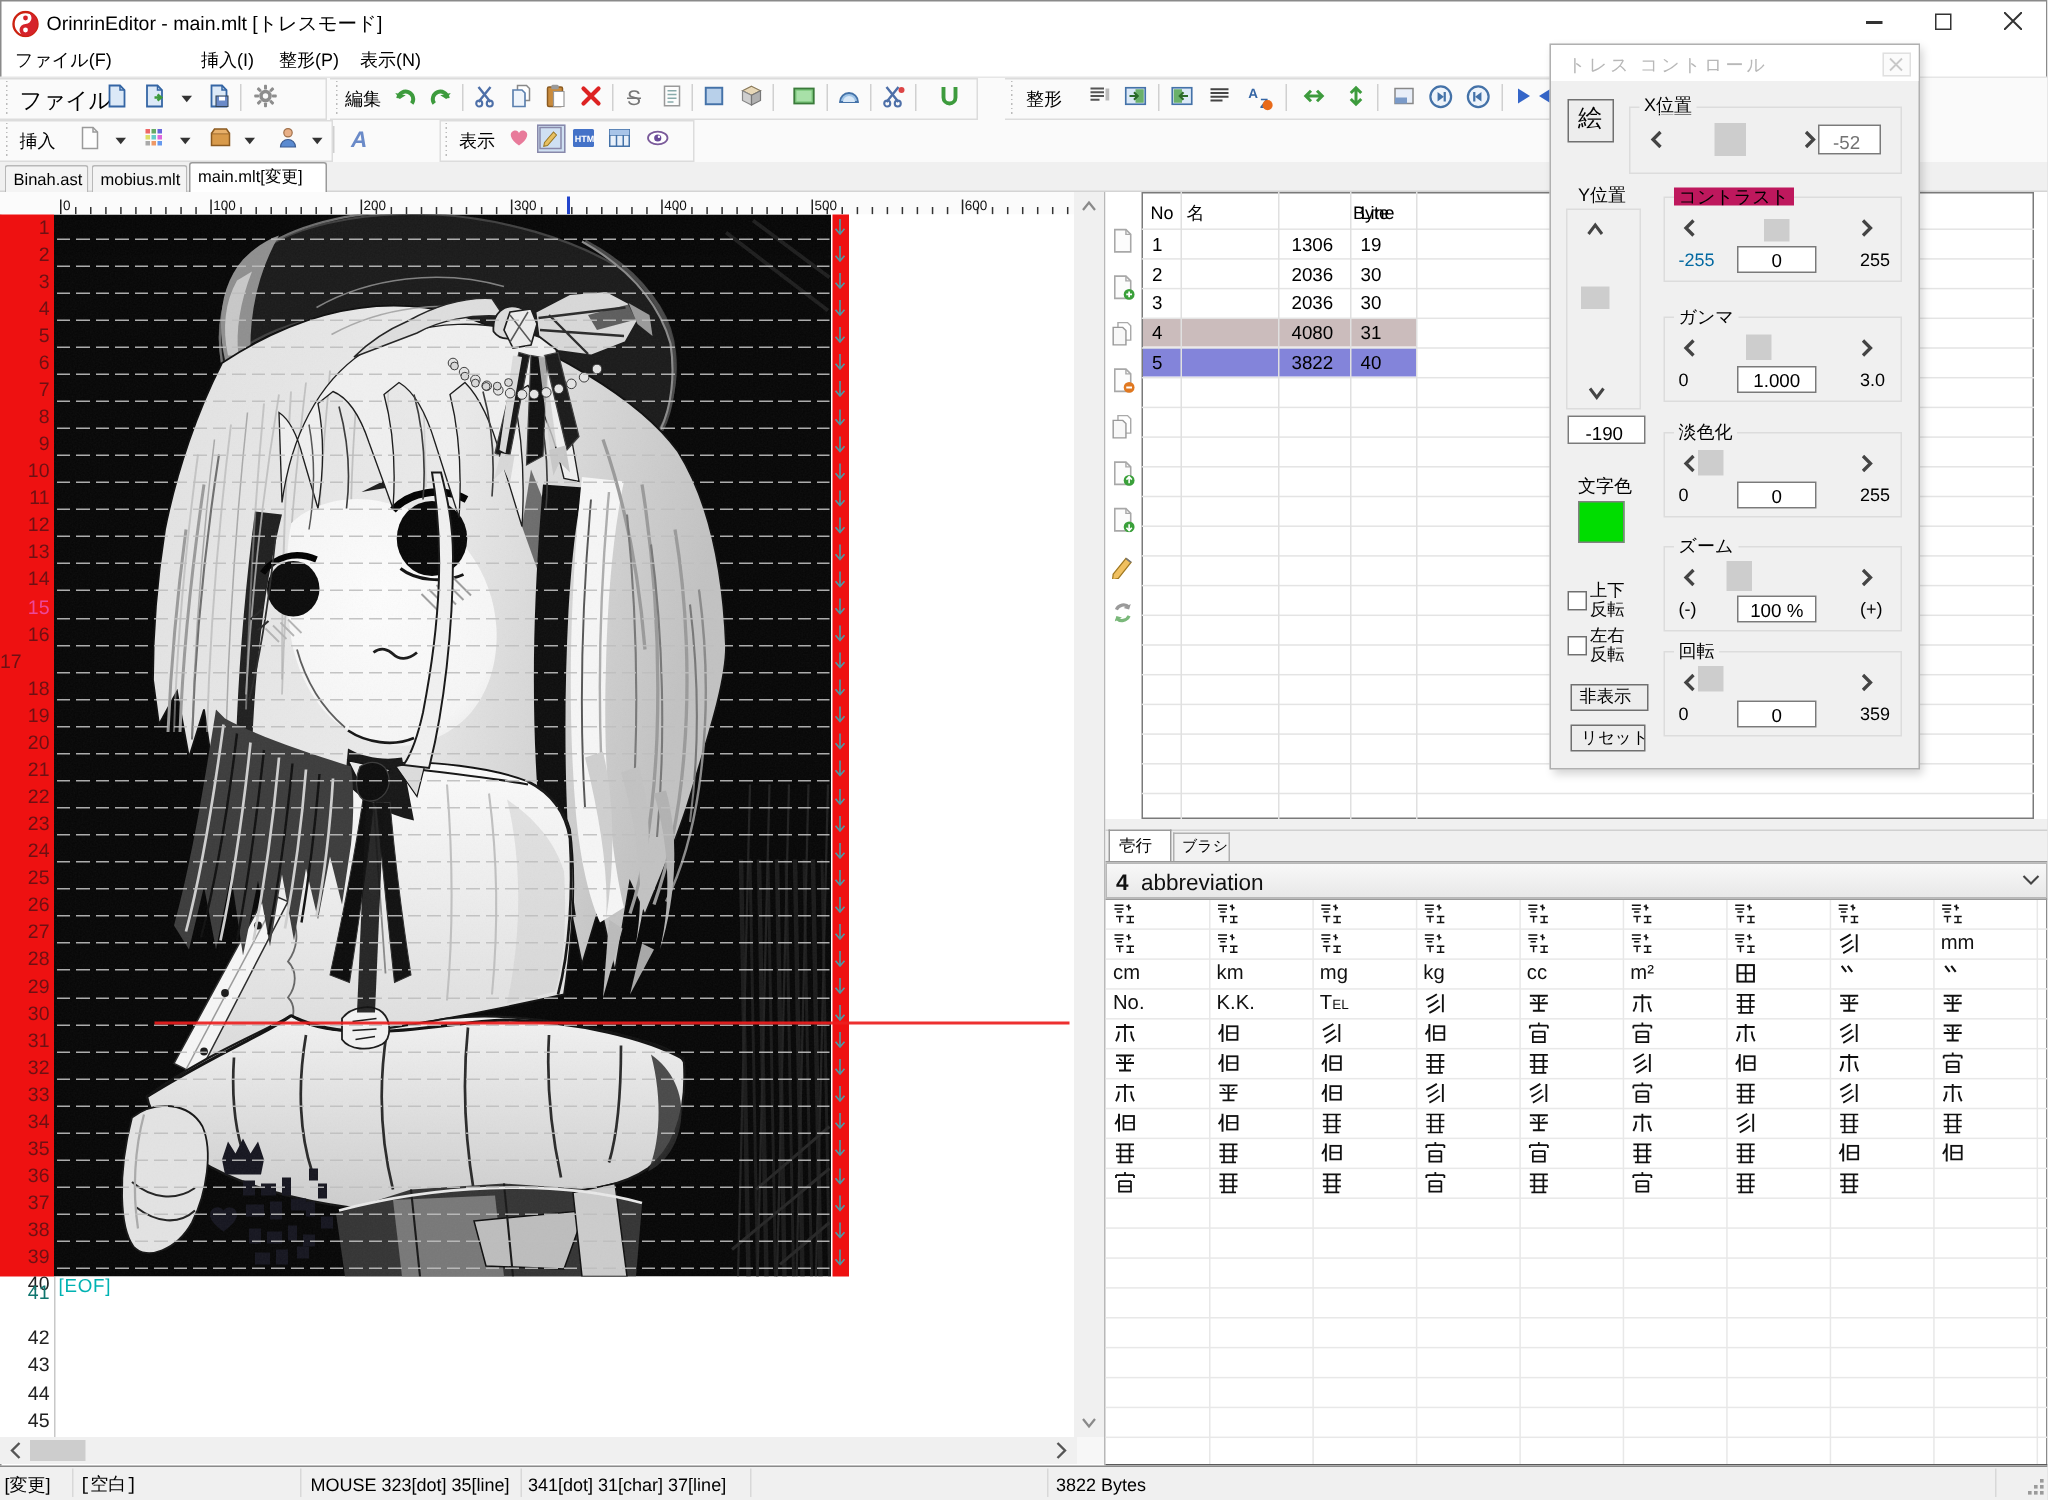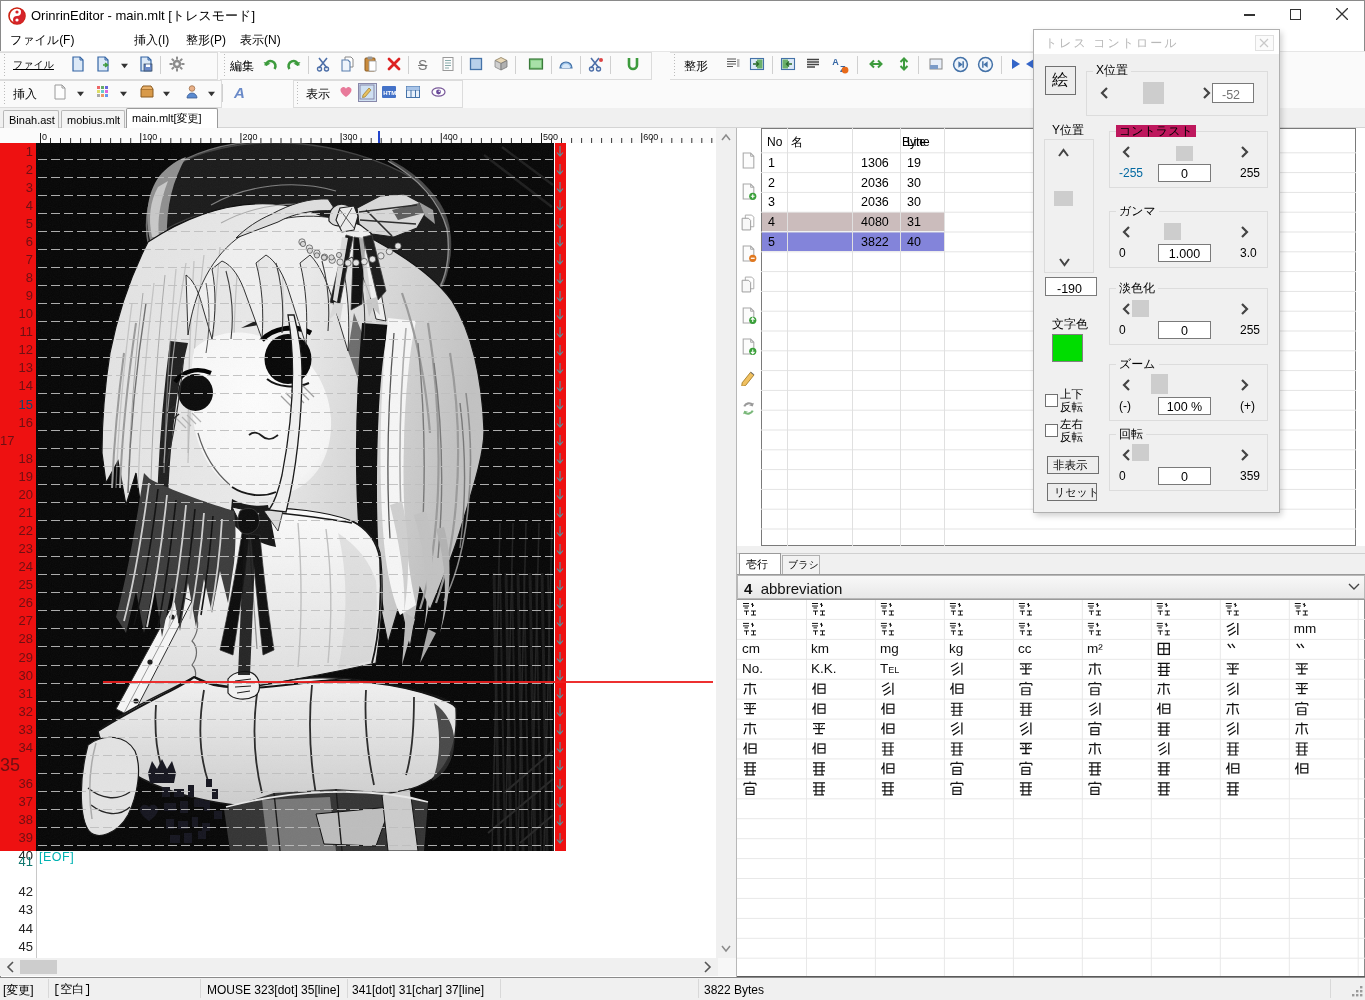--- a/index.html
+++ b/index.html
@@ -31,21 +31,21 @@
 <div class="abs" style="left:0px;top:52px;width:218px;height:28px;border:1px solid #dcdcdc;border-left:none"></div>
 <div class="abs" style="left:220px;top:52px;width:432px;height:28px;border:1px solid #dcdcdc;border-left:none"></div>
 <div class="abs" style="left:670px;top:52px;width:560px;height:28px;border:1px solid #dcdcdc;border-left:none"></div>
 <div class="abs" style="left:0px;top:80px;width:222px;height:28px;border:1px solid #dcdcdc;border-left:none"></div>
 <div class="abs" style="left:293px;top:80px;width:170px;height:28px;border:1px solid #dcdcdc"></div>
 <div class="abs" style="left:4px;top:54px;width:3px;height:24px;background-image:repeating-linear-gradient(#bbb 0 1px,transparent 1px 3px);background-size:1px 100%;background-repeat:repeat-y"></div>
 <div class="abs" style="left:224px;top:54px;width:3px;height:24px;background-image:repeating-linear-gradient(#bbb 0 1px,transparent 1px 3px);background-size:1px 100%;background-repeat:repeat-y"></div>
 <div class="abs" style="left:674px;top:54px;width:3px;height:24px;background-image:repeating-linear-gradient(#bbb 0 1px,transparent 1px 3px);background-size:1px 100%;background-repeat:repeat-y"></div>
 <div class="abs" style="left:4px;top:82px;width:3px;height:24px;background-image:repeating-linear-gradient(#bbb 0 1px,transparent 1px 3px);background-size:1px 100%;background-repeat:repeat-y"></div>
 <div class="abs" style="left:297px;top:82px;width:3px;height:24px;background-image:repeating-linear-gradient(#bbb 0 1px,transparent 1px 3px);background-size:1px 100%;background-repeat:repeat-y"></div>
-<div class="abs" style="left:13px;top:60px;font-size:10px;line-height:1;color:#000;white-space:nowrap;text-decoration:underline;">ファイル</div>
+<div class="abs" style="left:13px;top:60px;font-size:15px;line-height:1;color:#000;white-space:nowrap;">ファイル</div>
 <svg class="abs" style="left:70px;top:56px" width="16" height="16" viewBox="0 0 16 16">
     <path d="M3,1 h7 l3,3 v11 h-10 Z" fill="#dce9f7" stroke="#3465a4" stroke-width="1.2"></path>
     <path d="M10,1 v3 h3" fill="none" stroke="#3465a4" stroke-width="1"></path>
   </svg>
 <svg class="abs" style="left:95px;top:56px" width="16" height="16" viewBox="0 0 16 16">
     <path d="M3,1 h7 l3,3 v11 h-10 Z" fill="#dce9f7" stroke="#3465a4" stroke-width="1.2"></path>
     <path d="M10,1 v3 h3" fill="none" stroke="#3465a4" stroke-width="1"></path>
     <path d="M8,9 h4 M10,7 l2.5,2 -2.5,2" stroke="#3d9b3d" stroke-width="1.6" fill="none"></path>
   </svg>
 <svg class="abs" style="left:120px;top:62px" width="9" height="7" viewBox="0 0 10 8">
@@ -343,41 +343,41 @@
 <div class="abs" style="left:0;top:216.8px;width:33px;text-align:right;font-size:13px;line-height:13px;color:#6f1013;font-family:'Liberation Sans'">5</div>
 <div class="abs" style="left:0;top:234.8px;width:33px;text-align:right;font-size:13px;line-height:13px;color:#6f1013;font-family:'Liberation Sans'">6</div>
 <div class="abs" style="left:0;top:252.9px;width:33px;text-align:right;font-size:13px;line-height:13px;color:#6f1013;font-family:'Liberation Sans'">7</div>
 <div class="abs" style="left:0;top:271.0px;width:33px;text-align:right;font-size:13px;line-height:13px;color:#6f1013;font-family:'Liberation Sans'">8</div>
 <div class="abs" style="left:0;top:289.1px;width:33px;text-align:right;font-size:13px;line-height:13px;color:#6f1013;font-family:'Liberation Sans'">9</div>
 <div class="abs" style="left:0;top:307.1px;width:33px;text-align:right;font-size:13px;line-height:13px;color:#6f1013;font-family:'Liberation Sans'">10</div>
 <div class="abs" style="left:0;top:325.2px;width:33px;text-align:right;font-size:13px;line-height:13px;color:#6f1013;font-family:'Liberation Sans'">11</div>
 <div class="abs" style="left:0;top:343.3px;width:33px;text-align:right;font-size:13px;line-height:13px;color:#6f1013;font-family:'Liberation Sans'">12</div>
 <div class="abs" style="left:0;top:361.3px;width:33px;text-align:right;font-size:13px;line-height:13px;color:#6f1013;font-family:'Liberation Sans'">13</div>
 <div class="abs" style="left:0;top:379.4px;width:33px;text-align:right;font-size:13px;line-height:13px;color:#6f1013;font-family:'Liberation Sans'">14</div>
-<div class="abs" style="left:0;top:397.5px;width:33px;text-align:right;font-size:13px;line-height:13px;color:#0c4a6e;font-family:'Liberation Sans'">15</div>
+<div class="abs" style="left:0;top:397.5px;width:33px;text-align:right;font-size:13px;line-height:13px;color:#ec4899;font-family:'Liberation Sans'">15</div>
 <div class="abs" style="left:0;top:415.6px;width:33px;text-align:right;font-size:13px;line-height:13px;color:#6f1013;font-family:'Liberation Sans'">16</div>
 <div class="abs" style="left:0;top:433.6px;width:33px;font-size:13px;line-height:13px;color:#6f1013;font-family:'Liberation Sans'">17</div>
 <div class="abs" style="left:0;top:451.7px;width:33px;text-align:right;font-size:13px;line-height:13px;color:#6f1013;font-family:'Liberation Sans'">18</div>
 <div class="abs" style="left:0;top:469.8px;width:33px;text-align:right;font-size:13px;line-height:13px;color:#6f1013;font-family:'Liberation Sans'">19</div>
 <div class="abs" style="left:0;top:487.8px;width:33px;text-align:right;font-size:13px;line-height:13px;color:#6f1013;font-family:'Liberation Sans'">20</div>
 <div class="abs" style="left:0;top:505.9px;width:33px;text-align:right;font-size:13px;line-height:13px;color:#6f1013;font-family:'Liberation Sans'">21</div>
 <div class="abs" style="left:0;top:524.0px;width:33px;text-align:right;font-size:13px;line-height:13px;color:#6f1013;font-family:'Liberation Sans'">22</div>
 <div class="abs" style="left:0;top:542.0px;width:33px;text-align:right;font-size:13px;line-height:13px;color:#6f1013;font-family:'Liberation Sans'">23</div>
 <div class="abs" style="left:0;top:560.1px;width:33px;text-align:right;font-size:13px;line-height:13px;color:#6f1013;font-family:'Liberation Sans'">24</div>
 <div class="abs" style="left:0;top:578.2px;width:33px;text-align:right;font-size:13px;line-height:13px;color:#6f1013;font-family:'Liberation Sans'">25</div>
 <div class="abs" style="left:0;top:596.2px;width:33px;text-align:right;font-size:13px;line-height:13px;color:#6f1013;font-family:'Liberation Sans'">26</div>
 <div class="abs" style="left:0;top:614.3px;width:33px;text-align:right;font-size:13px;line-height:13px;color:#6f1013;font-family:'Liberation Sans'">27</div>
 <div class="abs" style="left:0;top:632.4px;width:33px;text-align:right;font-size:13px;line-height:13px;color:#6f1013;font-family:'Liberation Sans'">28</div>
 <div class="abs" style="left:0;top:650.5px;width:33px;text-align:right;font-size:13px;line-height:13px;color:#6f1013;font-family:'Liberation Sans'">29</div>
 <div class="abs" style="left:0;top:668.5px;width:33px;text-align:right;font-size:13px;line-height:13px;color:#6f1013;font-family:'Liberation Sans'">30</div>
 <div class="abs" style="left:0;top:686.6px;width:33px;text-align:right;font-size:13px;line-height:13px;color:#6f1013;font-family:'Liberation Sans'">31</div>
 <div class="abs" style="left:0;top:704.7px;width:33px;text-align:right;font-size:13px;line-height:13px;color:#6f1013;font-family:'Liberation Sans'">32</div>
 <div class="abs" style="left:0;top:722.7px;width:33px;text-align:right;font-size:13px;line-height:13px;color:#6f1013;font-family:'Liberation Sans'">33</div>
 <div class="abs" style="left:0;top:740.8px;width:33px;text-align:right;font-size:13px;line-height:13px;color:#6f1013;font-family:'Liberation Sans'">34</div>
-<div class="abs" style="left:0;top:758.9px;width:33px;text-align:left;font-size:18px;line-height:13px;color:#6f1013;font-family:'Liberation Sans'">35</div>
+<div class="abs" style="left:0;top:758.9px;width:33px;text-align:right;font-size:13px;line-height:13px;color:#6f1013;font-family:'Liberation Sans'">35</div>
 <div class="abs" style="left:0;top:777.0px;width:33px;text-align:right;font-size:13px;line-height:13px;color:#6f1013;font-family:'Liberation Sans'">36</div>
 <div class="abs" style="left:0;top:795.0px;width:33px;text-align:right;font-size:13px;line-height:13px;color:#6f1013;font-family:'Liberation Sans'">37</div>
 <div class="abs" style="left:0;top:813.1px;width:33px;text-align:right;font-size:13px;line-height:13px;color:#6f1013;font-family:'Liberation Sans'">38</div>
 <div class="abs" style="left:0;top:831.2px;width:33px;text-align:right;font-size:13px;line-height:13px;color:#6f1013;font-family:'Liberation Sans'">39</div>
 <div class="abs" style="left:0;top:849.2px;width:33px;text-align:right;font-size:13px;line-height:13px;color:#222;font-family:'Liberation Sans'">40</div>
 <div class="abs" style="left:0;top:855px;width:33px;text-align:right;font-size:13px;line-height:13px;color:#0f766e;font-family:'Liberation Sans'">41</div>
 <div class="abs" style="left:0;top:885.4px;width:33px;text-align:right;font-size:13px;line-height:13px;color:#222;font-family:'Liberation Sans'">42</div>
 <div class="abs" style="left:0;top:903.4px;width:33px;text-align:right;font-size:13px;line-height:13px;color:#222;font-family:'Liberation Sans'">43</div>
 <div class="abs" style="left:0;top:921.5px;width:33px;text-align:right;font-size:13px;line-height:13px;color:#222;font-family:'Liberation Sans'">44</div>
 <div class="abs" style="left:0;top:939.6px;width:33px;text-align:right;font-size:13px;line-height:13px;color:#222;font-family:'Liberation Sans'">45</div>

